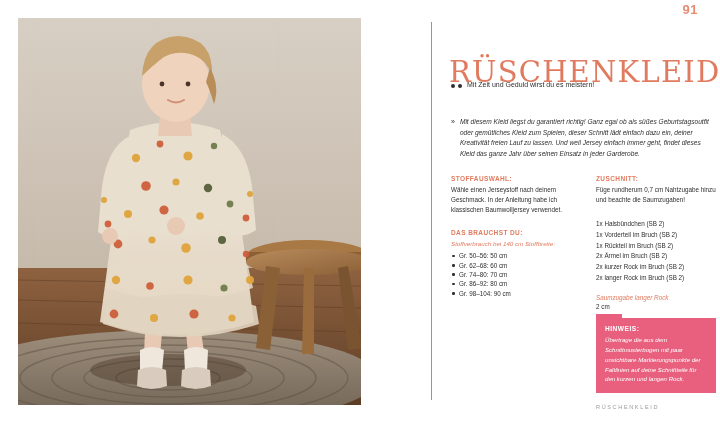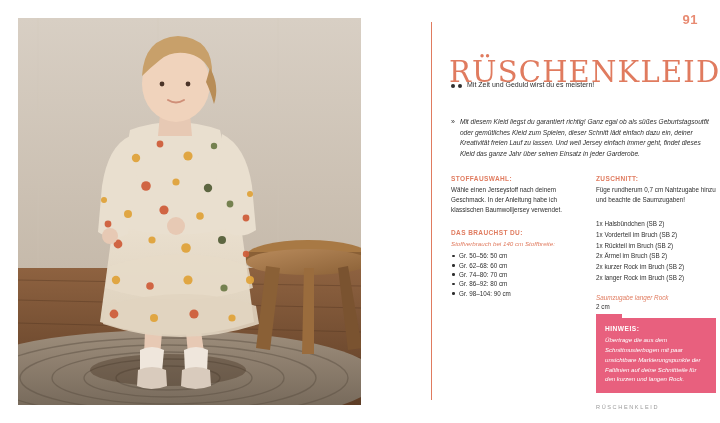--- a/index.html
+++ b/index.html
@@ -39,21 +39,21 @@
     position: absolute;
     left: 383px;
     top: 0;
     width: 337px;
     height: 423px;
   }
 
   .page-number {
     position: absolute;
     right: 22px;
-    top: 12px;
+    top: 2px;
     font-size: 13px;
     font-weight: bold;
     color: #e88b72;
     letter-spacing: 0.5px;
     text-align: center;
   }
 
   .title {
     position: absolute;
     left: 66px;

